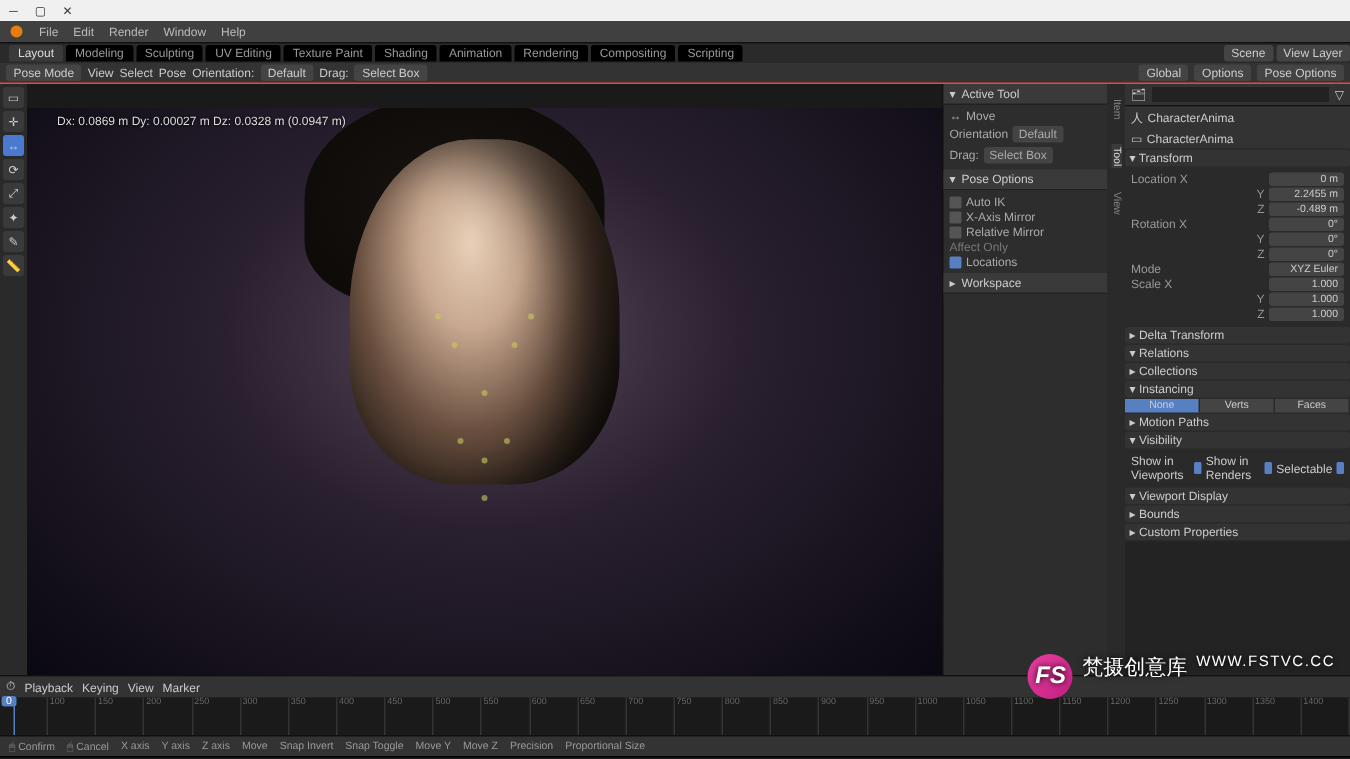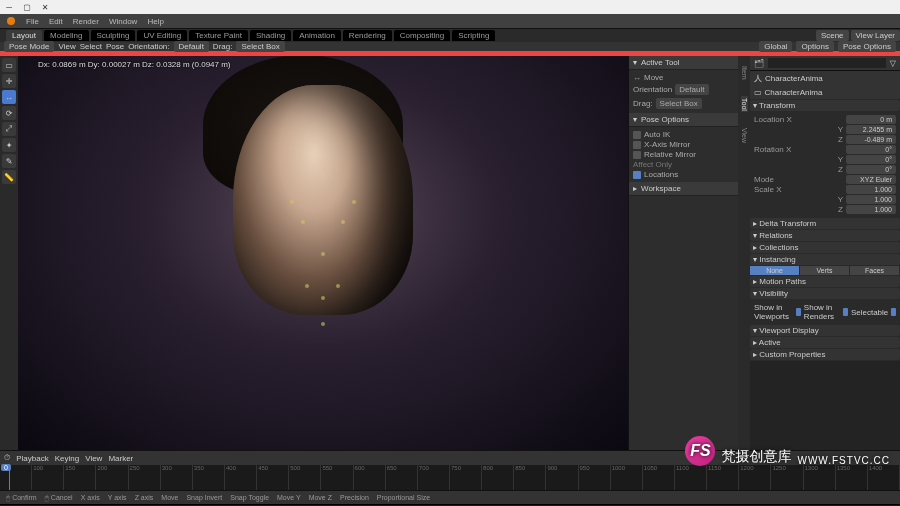--- a/index.html
+++ b/index.html
@@ -6,27 +6,27 @@
 body { background: #1a1a1a; color: #ccc; font-size: 9px; width: 900px; height: 506px; overflow: hidden; position: relative; }
 .titlebar { height: 14px; background: #f0f0f0; display: flex; align-items: center; padding: 0 4px; font-size: 8px; color: #333; }
 .titlebar .title { flex: 1; }
 .titlebar .winbtns { display: flex; gap: 8px; }
 .winbtn { width: 10px; height: 10px; display: flex; align-items: center; justify-content: center; cursor: pointer; }
 .menubar { height: 14px; background: #404040; display: flex; align-items: center; gap: 10px; padding: 0 6px; font-size: 8px; }
 .menubar span { color: #bbb; cursor: pointer; }
 .tabbar { height: 14px; background: #2a2a2a; display: flex; align-items: center; gap: 2px; padding-left: 6px; font-size: 8px; border-top: 1px solid #111; }
 .tab { padding: 1px 6px; background: #000000; color: #999; border-radius: 2px 2px 0 0; cursor: pointer; }
 .tab.active { background: #3a3a3a; color: #ddd; }
-.hdrbar { height: 14px; background: #333; display: flex; align-items: center; gap: 4px; padding: 0 4px; font-size: 8px; border-bottom: 5px solid #ef4444; }
+.hdrbar { height: 14px; background: #333; display: flex; align-items: center; gap: 4px; padding: 0 4px; font-size: 8px; border-bottom: 1px solid #ef4444; }
 .hdrbtn { background: #444; padding: 1px 5px; border-radius: 2px; cursor: pointer; }
 .main { display: flex; height: 394px; }
 .toolbar-l { width: 18px; background: #2a2a2a; display: flex; flex-direction: column; gap: 2px; padding: 2px; }
 .tbtn { width: 14px; height: 14px; background: #3a3a3a; border-radius: 2px; cursor: pointer; display: flex; align-items: center; justify-content: center; font-size: 8px; }
 .tbtn.sel { background: #4a7acf; }
-.viewport { flex: 1; background: radial-gradient(ellipse at 50% 40%, #5a4a5a 0%, #2a2030 40%, #0a0810 100%); position: relative; overflow: hidden; }
+.viewport { flex: 1; background: radial-gradient(ellipse at 50% 40%, #5a4a5a 0%, #2a2030 40%, #0a0810 100%); position: relative; overflow: hidden; margin-top: 16px; }
 .face-placeholder { position: absolute; left: 50%; top: 48%; transform: translate(-50%, -50%); width: 220px; height: 320px; }
 .head-silhouette { width: 180px; height: 230px; background: radial-gradient(ellipse at 45% 30%, #e8d0b8 0%, #c8a890 25%, #6a5040 55%, #1a1410 85%); border-radius: 45% 45% 40% 40% / 50% 50% 35% 35%; margin: 0 auto; position: relative; box-shadow: -30px 10px 40px rgba(0,0,0,0.6) inset; }
 .hair { position: absolute; top: -30px; left: -10px; width: 200px; height: 140px; background: radial-gradient(#1a1410, #0a0806); border-radius: 50% 50% 30% 30%; }
 .vp-overlay { position: absolute; top: 4px; left: 20px; font-size: 8px; color: #ddd; line-height: 1.3; text-shadow: 0 0 2px #000; }
 .rigpoint { position: absolute; width: 4px; height: 4px; background: rgba(200,200,100,0.6); border-radius: 50%; }
 .npanel { width: 110px; background: #2d2d2d; border-left: 1px solid #111; display: flex; flex-direction: column; font-size: 8px; }
 .npanel-hdr { background: #3a3a3a; padding: 2px 4px; border-bottom: 1px solid #222; display: flex; align-items: center; gap: 4px; }
 .npanel-sec { padding: 2px 4px; }
 .np-lbl { color: #aaa; margin: 1px 0; display: flex; align-items: center; gap: 3px; }
 .np-check { width: 8px; height: 8px; background: #555; border-radius: 1px; display: inline-block; }
@@ -53,21 +53,21 @@
 .timeline { height: 40px; background: #232323; border-top: 1px solid #111; display: flex; flex-direction: column; }
 .tl-hdr { height: 14px; background: #333; display: flex; align-items: center; gap: 6px; padding: 0 4px; font-size: 8px; }
 .tl-track { flex: 1; background: #1a1a1a; position: relative; }
 .tl-marks { position: absolute; inset: 0; display: flex; }
 .tl-mk { flex: 1; border-right: 1px solid #333; font-size: 6px; color: #666; padding-left: 1px; }
 .tl-cur { position: absolute; left: 1%; top: 0; bottom: 0; width: 1px; background: #5680c2; }
 .tl-cur::before { content: attr(data-frame); position: absolute; top: -1px; left: -8px; background: #5680c2; color: #fff; font-size: 7px; padding: 0 3px; border-radius: 2px; }
 .statusbar { height: 14px; background: #333; display: flex; align-items: center; gap: 8px; padding: 0 6px; font-size: 7px; color: #999; border-top: 1px solid #111; }
 .taskbar { height: 16px; background: #1a1a1a; display: flex; align-items: center; gap: 2px; padding: 0 2px; border-top: 1px solid #000; }
 .taskbar .spacer { flex: 1; }
-.watermark { position: absolute; right: 10px; bottom: 40px; display: flex; align-items: flex-end; gap: 6px; color: #fff; font-size: 14px; text-shadow: 0 0 4px #000; pointer-events: none; }
+.watermark { position: absolute; right: 10px; bottom: 40px; display: flex; align-items: flex-start; gap: 6px; color: #fff; font-size: 14px; text-shadow: 0 0 4px #000; pointer-events: none; }
 .wm-badge { width: 30px; height: 30px; border-radius: 50%; background: linear-gradient(135deg, #e83ea0, #c02080); display: flex; align-items: center; justify-content: center; font-style: italic; font-weight: bold; font-size: 16px; }
 .vtabs { width: 12px; background: #2a2a2a; display: flex; flex-direction: column; gap: 14px; align-items: center; padding-top: 8px; font-size: 7px; color: #888; }
 .vtab { writing-mode: vertical-rl; cursor: pointer; padding: 2px 0; }
 .vtab.on { color: #ddd; background: #3a3a3a; }
 </style>
 </head>
 <body>
 
 <div class="titlebar">
   <div class="winbtns">
@@ -272,21 +272,21 @@
         <div class="prop-row">
             <span>Show in Viewports</span> 
             <span class="np-check on"></span> 
             <span>Show in Renders</span> 
             <span class="np-check on"></span> 
             <span>Selectable</span> 
             <span class="np-check on"></span>
           </div>
       </div>
       <div class="prop-panel">▾ <span>Viewport Display</span></div>
-      <div class="prop-panel">▸ <span>Active</span></div>
+      <div class="prop-panel">▸ <span>Bounds</span></div>
       <div class="prop-panel">▸ <span>Custom Properties</span></div>
     </div>
   </div>
 </div>
 
 <div class="timeline">
   <div class="tl-hdr">
     <span>⏱</span>
     <span>Playback</span>
     <span>Keying</span>

